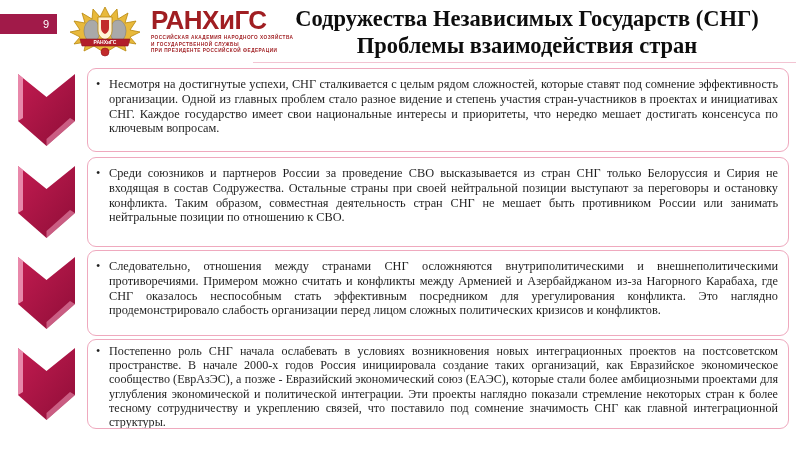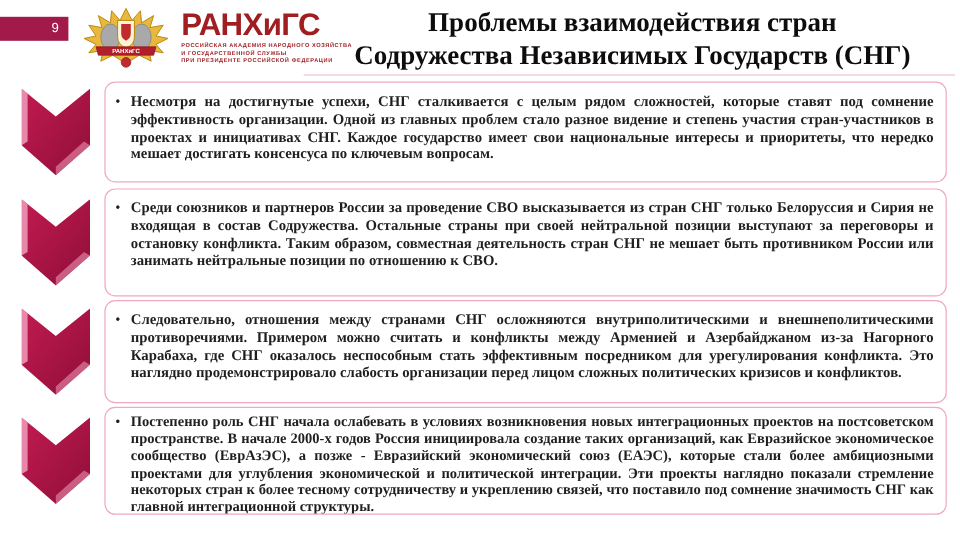--- a/index.html
+++ b/index.html
@@ -71,21 +71,20 @@
   .bullet{
     flex:0 0 13px;
     color:var(--text-color);
     font-size:12.3px;line-height:14.8px;
   }
   .block-text{
     flex:1;
     color:var(--text-color);
     font-size:12.3px;line-height:14.8px;
     text-align:justify;
-    font-weight:bold;
   }
   .row4 .block-text,.row4 .bullet{line-height:14.2px;font-size:12.1px;}
 </style>
 </head>
 <body>
 
 <div class="slide">
 
   <svg width="0" height="0" style="position:absolute" aria-hidden="true">
     <defs>
@@ -119,22 +118,22 @@
   <div class="logo-text">
     <div class="logo-acronym">РАНХиГС</div>
     <div class="logo-sub">
       <div>РОССИЙСКАЯ АКАДЕМИЯ НАРОДНОГО ХОЗЯЙСТВА</div>
       <div>И ГОСУДАРСТВЕННОЙ СЛУЖБЫ</div>
       <div>ПРИ ПРЕЗИДЕНТЕ РОССИЙСКОЙ ФЕДЕРАЦИИ</div>
     </div>
   </div>
 
   <div class="slide-title">
+    <div>Содружества Независимых Государств (СНГ)</div>
     <div>Проблемы взаимодействия стран</div>
-    <div>Содружества Независимых Государств (СНГ)</div>
   </div>
 
   <div class="title-divider"></div>
 
   <div class="row row1">
     <svg class="chevron" viewBox="0 0 57 72">
       <polygon points="0,0 28.5,23 57,0 57,47 28.5,72 0,47" fill="url(#chevGrad)"></polygon>
       <polygon points="0,0 5,4 5,44 0,47" fill="var(--chevron-highlight)" opacity="0.85"></polygon>
       <polygon points="57,47 52,44 28.5,65 28.5,72" fill="var(--chevron-highlight)" opacity="0.55"></polygon>
     </svg>

